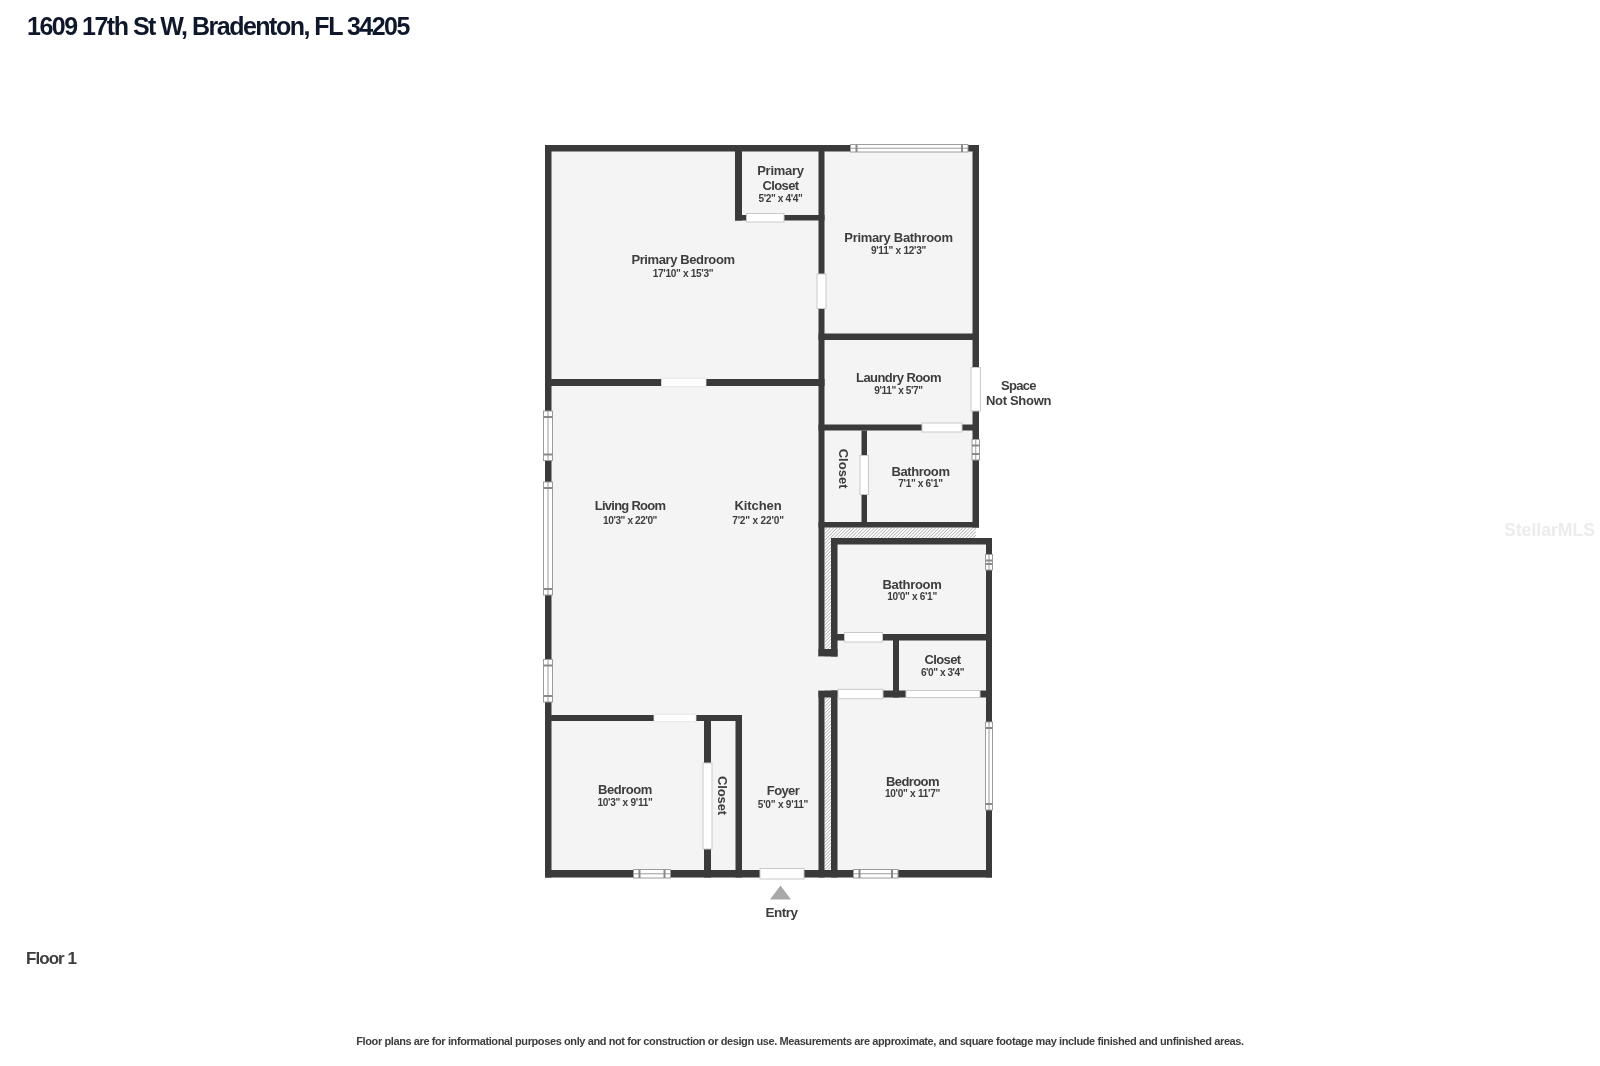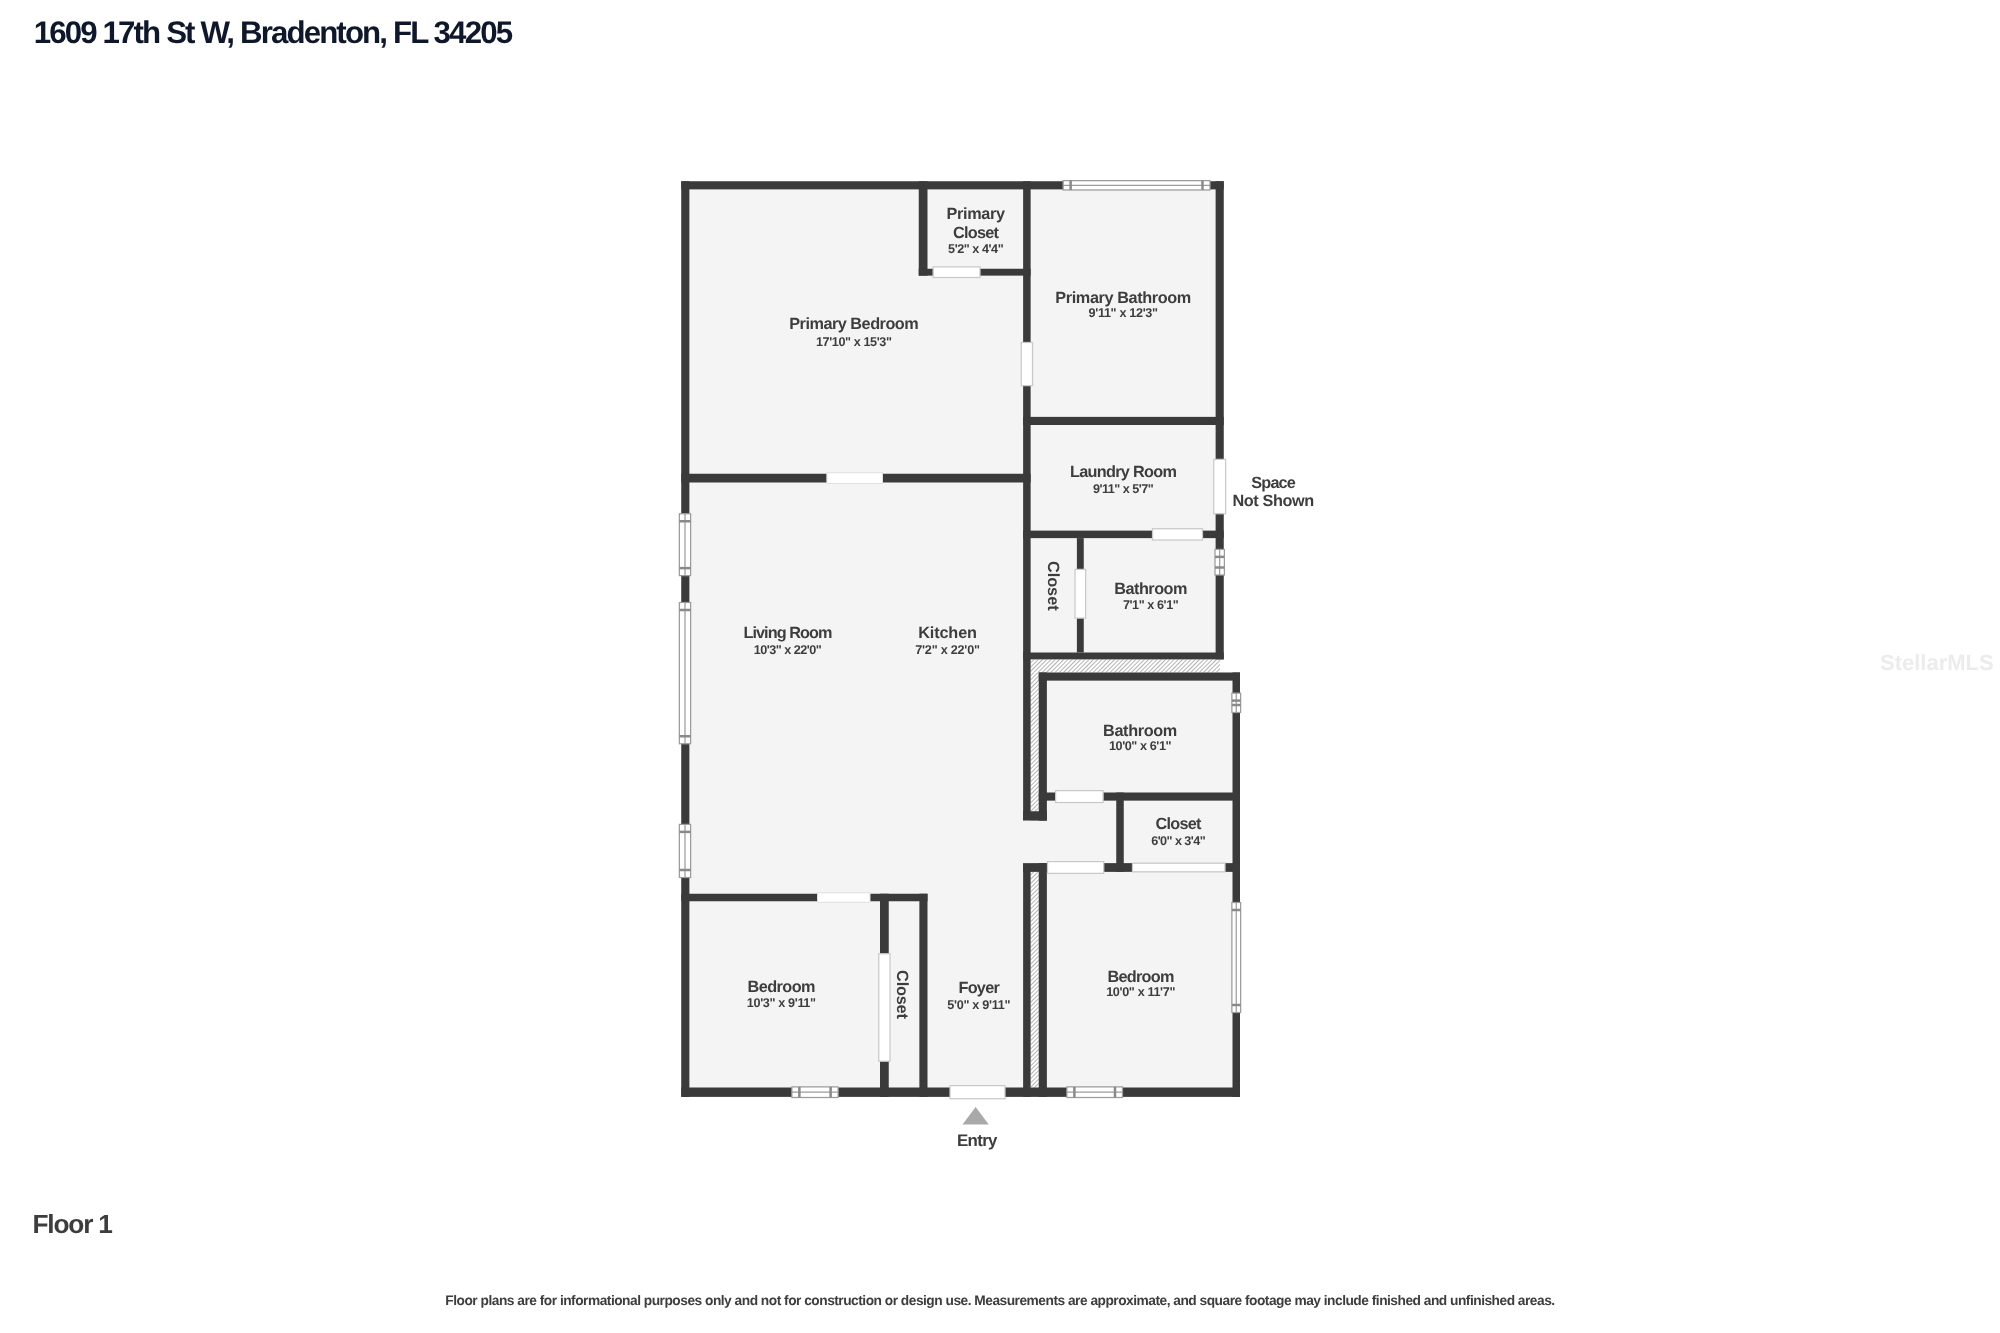--- a/index.html
+++ b/index.html
@@ -210,17 +210,17 @@
 <text x="842.9" y="473" text-anchor="middle" font-size="13" font-weight="bold" letter-spacing="0" fill="#3d3d3d" transform="rotate(90 842.9 468.6)">Closet</text>
 
 <text x="722.3" y="800" text-anchor="middle" font-size="13" font-weight="bold" letter-spacing="-0.15" fill="#3d3d3d" transform="rotate(90 722.3 795.5)">Closet</text>
 
 <text x="1018.5" y="390" text-anchor="middle" font-size="13" font-weight="bold" letter-spacing="-0.7" fill="#3d3d3d">Space</text>
 <text x="1018.5" y="404.5" text-anchor="middle" font-size="13" font-weight="bold" letter-spacing="-0.3" fill="#3d3d3d">Not Shown</text>
 
 <text x="781.5" y="916.5" text-anchor="middle" font-size="13.5" font-weight="bold" letter-spacing="-0.52" fill="#3d3d3d">Entry</text>
 </svg>
 
-<div class="abs" style="left:26px;top:949px;font-size:21px;font-weight:bold;letter-spacing:-0.95px;color:#3d3d3d;margin-top:19px;">Floor 1</div>
+<div class="abs" style="left:26px;top:949px;font-size:17px;font-weight:bold;letter-spacing:-0.95px;color:#3d3d3d;">Floor 1</div>
 
 <div class="abs" style="left:0;top:1035px;width:1600px;text-align:center;font-size:11px;font-weight:bold;letter-spacing:-0.4px;color:#3d3d3d;">Floor plans are for informational purposes only and not for construction or design use. Measurements are approximate, and square footage may include finished and unfinished areas.</div>
 
 <div class="abs" style="left:1504px;top:520px;font-size:17.6px;font-weight:600;color:#ececec;">StellarMLS</div>
 
 </body></html>

